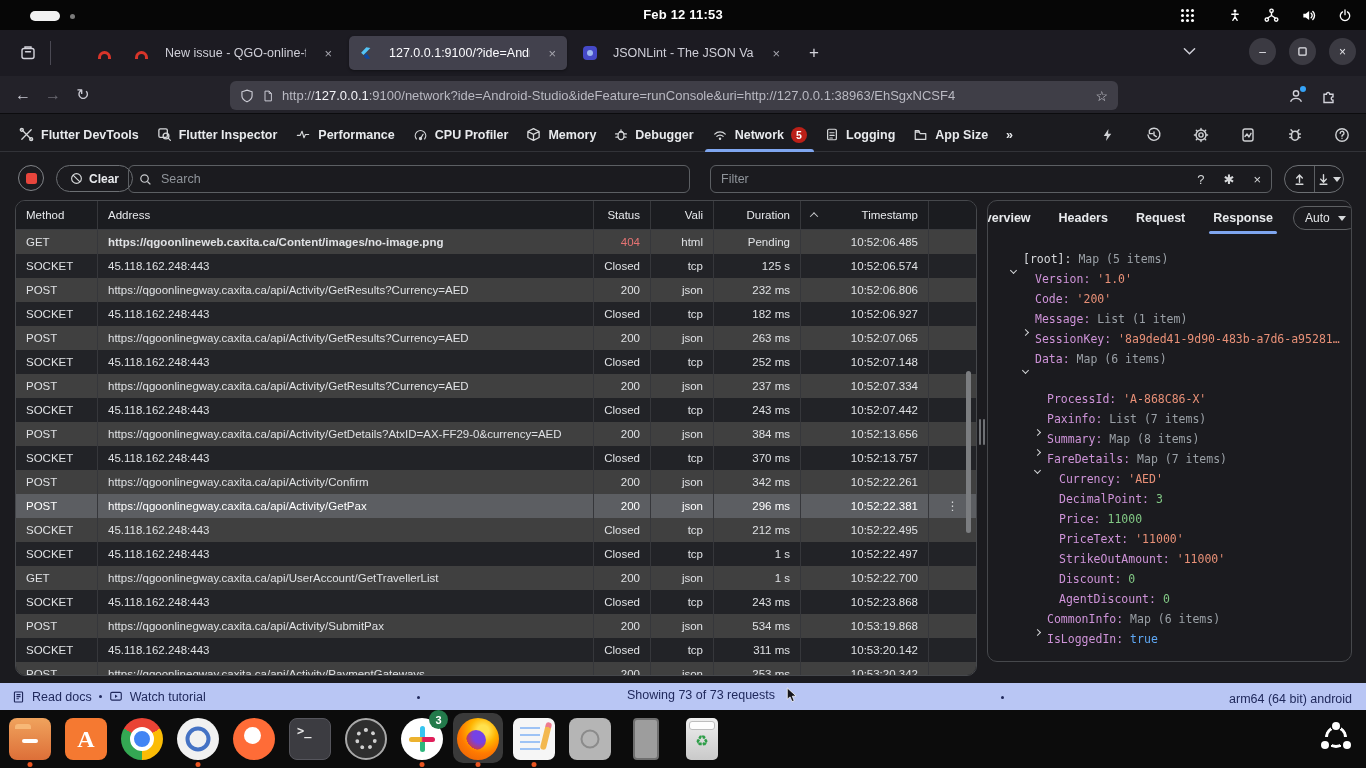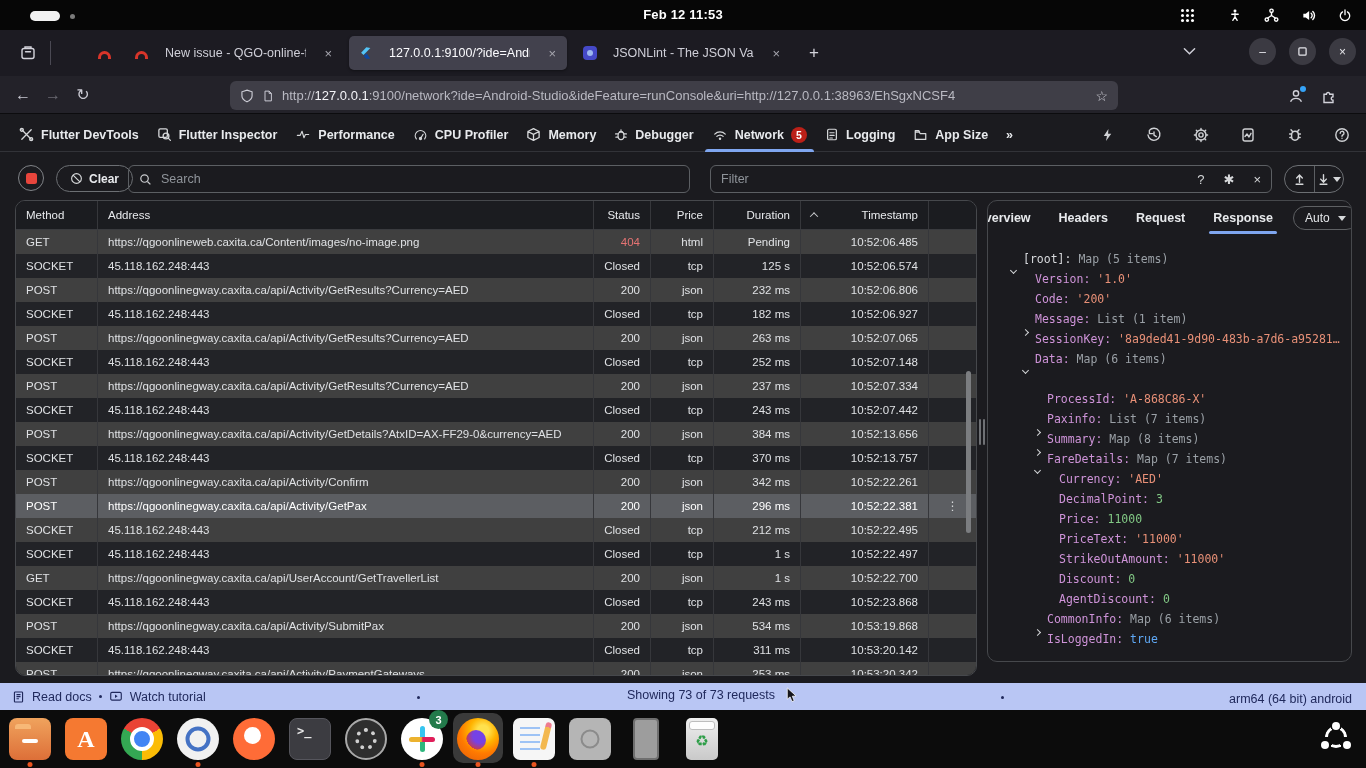--- a/index.html
+++ b/index.html
@@ -481,32 +481,32 @@
         <span class="caret"></span>
       </span>
     </div>
   </div>
 
   <div class="net-table">
     <div class="tr head">
       <div class="td c1">Method</div>
       <div class="td c2" style="justify-content:flex-start">Address</div>
       <div class="td c3">Status</div>
-      <div class="td c4">Price</div>
+      <div class="td c4">Vali</div>
       <div class="td c5">Duration</div>
       <div class="td c6">
           <span class="chev up"></span>
           <span>Timestamp</span>
         </div>
       <div class="td c7"></div>
     </div>
     <div id="table-body">
         <div class="tr even">
           <div class="td c1">GET</div>
-          <div class="td c2" style="justify-content: flex-start;">https://qgoonlineweb.caxita.ca/Content/images/no-image.png</div>
+          <div class="td c2" style="justify-content: flex-start; font-weight: bold;">https://qgoonlineweb.caxita.ca/Content/images/no-image.png</div>
           <div class="td c3 st-err">404</div>
           <div class="td c4">html</div>
           <div class="td c5">Pending</div>
           <div class="td c6">10:52:06.485</div>
           <div class="td c7"></div>
         </div>
         <div class="tr odd">
           <div class="td c1">SOCKET</div>
           <div class="td c2" style="justify-content: flex-start;">45.118.162.248:443</div>
           <div class="td c3">Closed</div>

